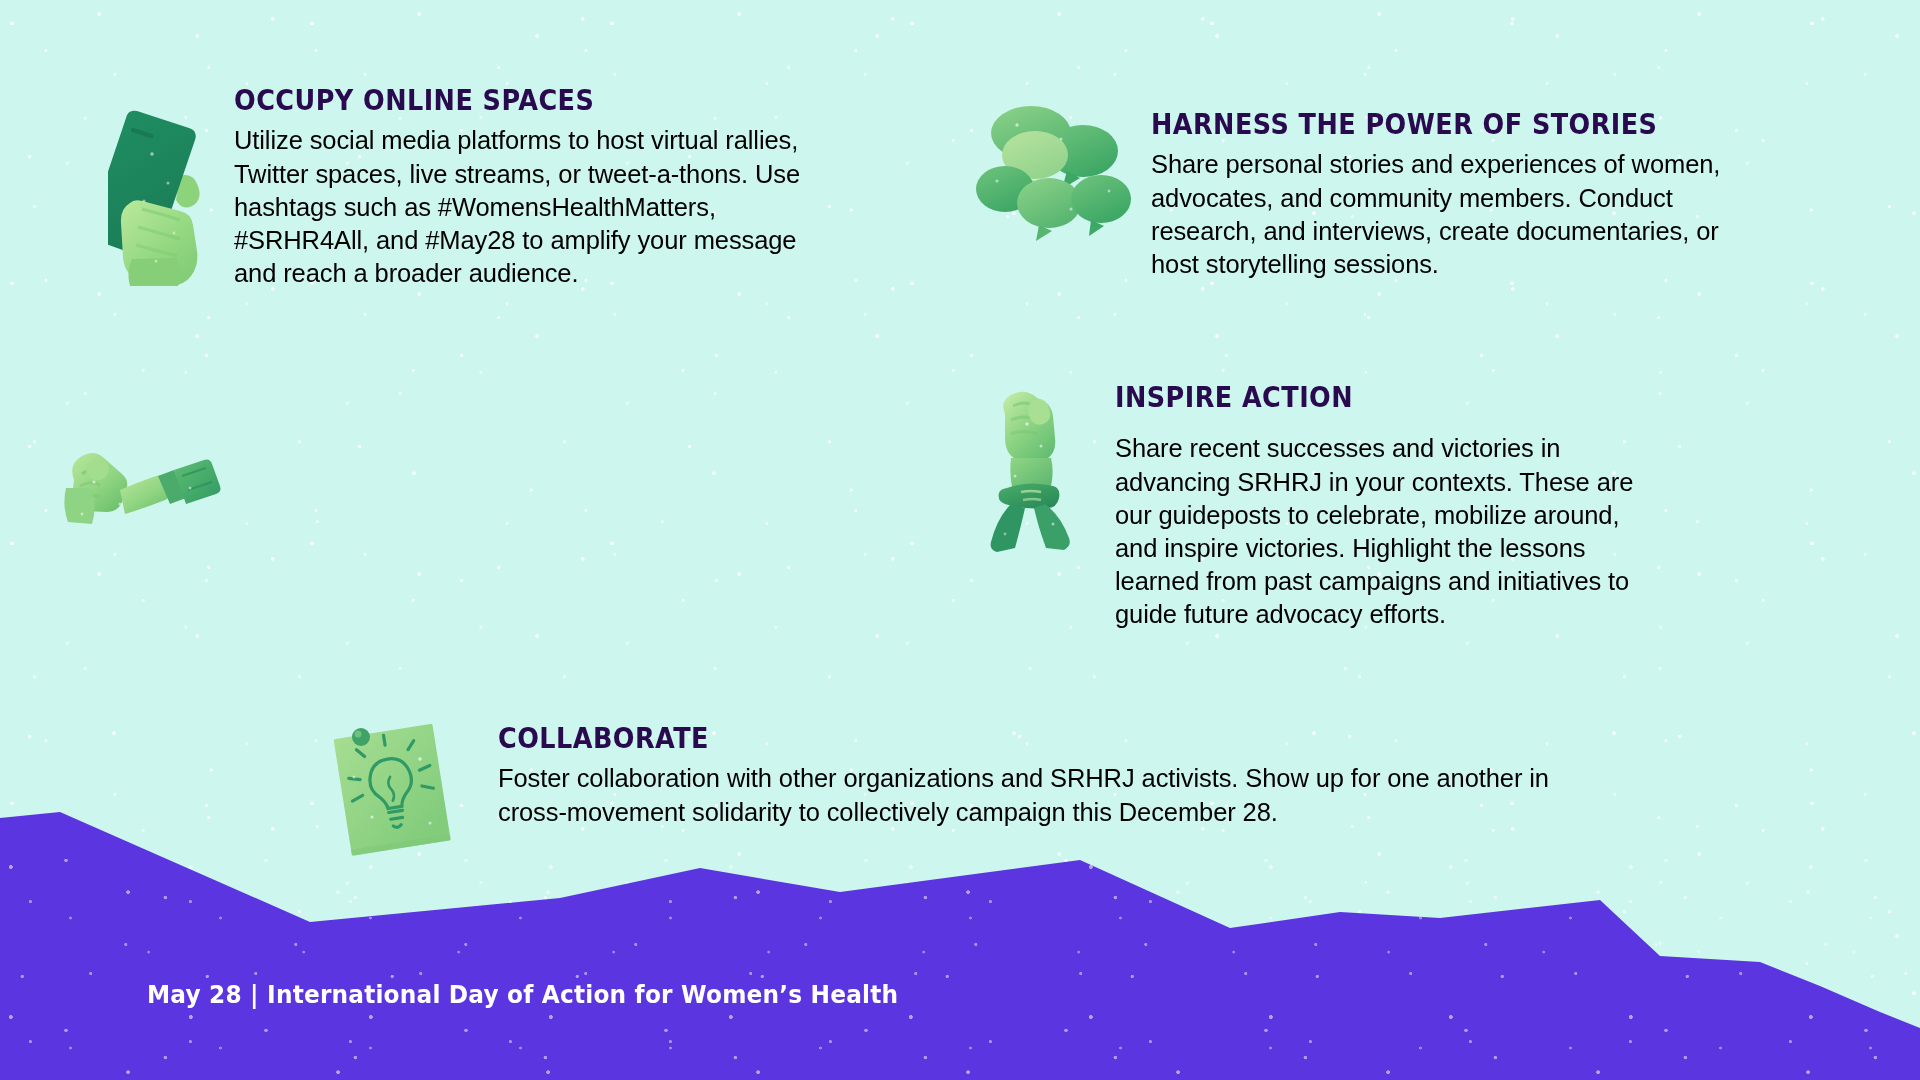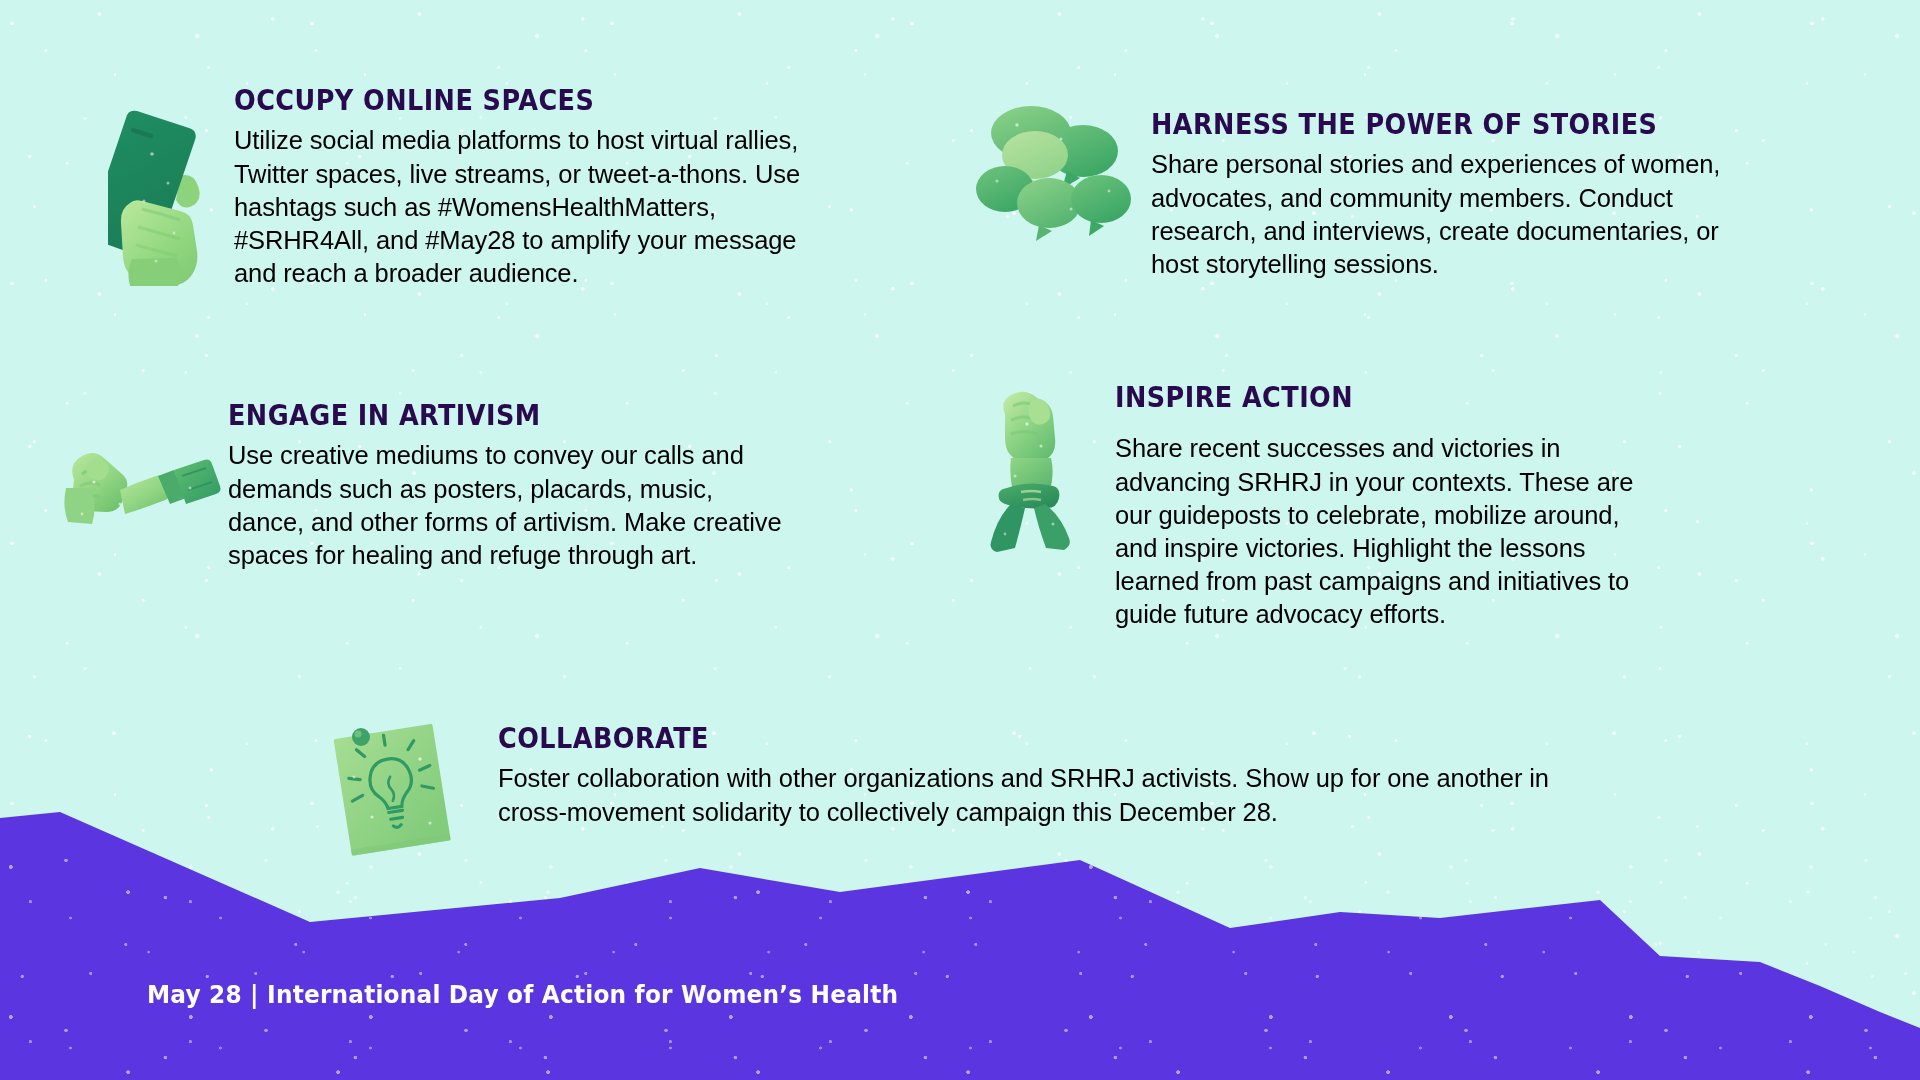--- a/index.html
+++ b/index.html
@@ -244,24 +244,20 @@
         <path d="M120 46 l24 -8" stroke="#1f7d52" stroke-width="2" opacity=".5"></path>
         <path d="M126 60 l24 -8" stroke="#1f7d52" stroke-width="2" opacity=".45"></path>
 
         <path d="M4 58 q-4 18 2 34 l24 2 q6 -20 -2 -36 z" fill="#8ed484"></path>
         <circle cx="32" cy="52" r="1.6" fill="#fff" opacity=".6"></circle>
         <circle cx="58" cy="74" r="1.5" fill="#fff" opacity=".55"></circle>
         <circle cx="128" cy="58" r="1.5" fill="#fff" opacity=".5"></circle>
         <circle cx="20" cy="84" r="1.4" fill="#fff" opacity=".5"></circle>
       </svg>
     </div>
-    <div class="text-wrap" style="padding-left:6px;">
-      <div class="card-title">ENGAGE IN ARTIVISM</div>
-      <div class="card-body" style="max-width:690px;">Use creative mediums to convey our calls and demands such as posters, placards, music, dance, and other forms of artivism. Make creative spaces for healing and refuge through art.</div>
-    </div>
   </div>
 
   <div class="card" style="left:974px; top:382px; width:680px;">
     <div class="icon-wrap" style="width:120px; margin-left:-3px; margin-top:2px;">
       <svg class="icon-svg" width="120" height="180" viewBox="0 0 120 180" aria-hidden="true">
         <defs>
           <linearGradient id="gFist" x1="0.2" y1="0" x2="0.9" y2="1">
             <stop offset="0%" stop-color="#bde9a2"></stop>
             <stop offset="45%" stop-color="#8ed484"></stop>
             <stop offset="100%" stop-color="#5cb96e"></stop>

